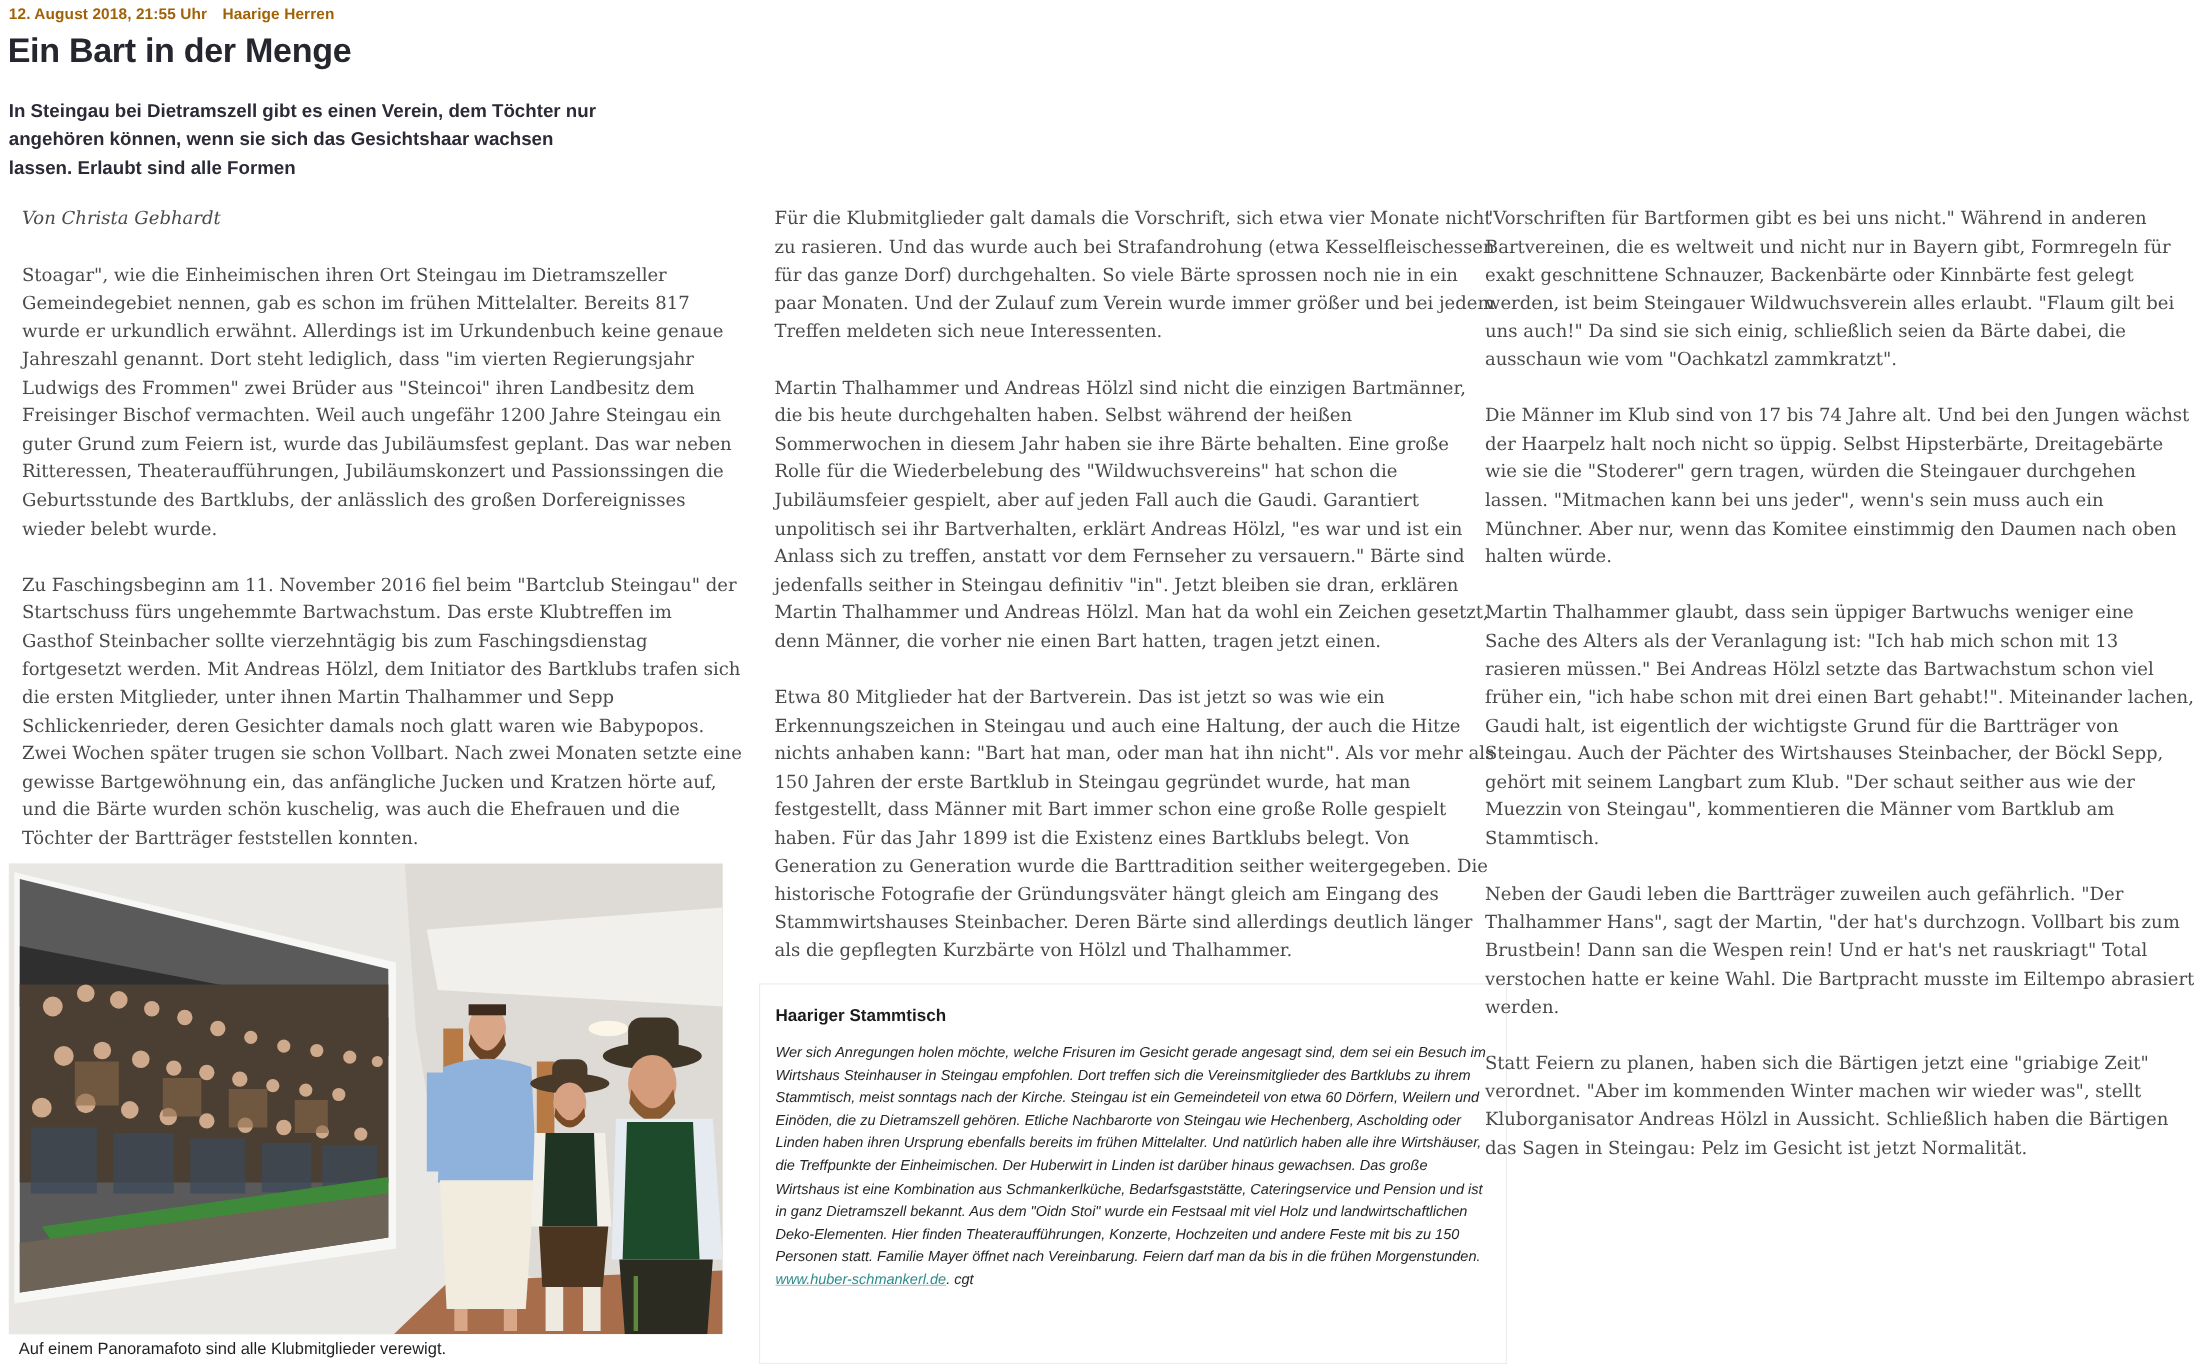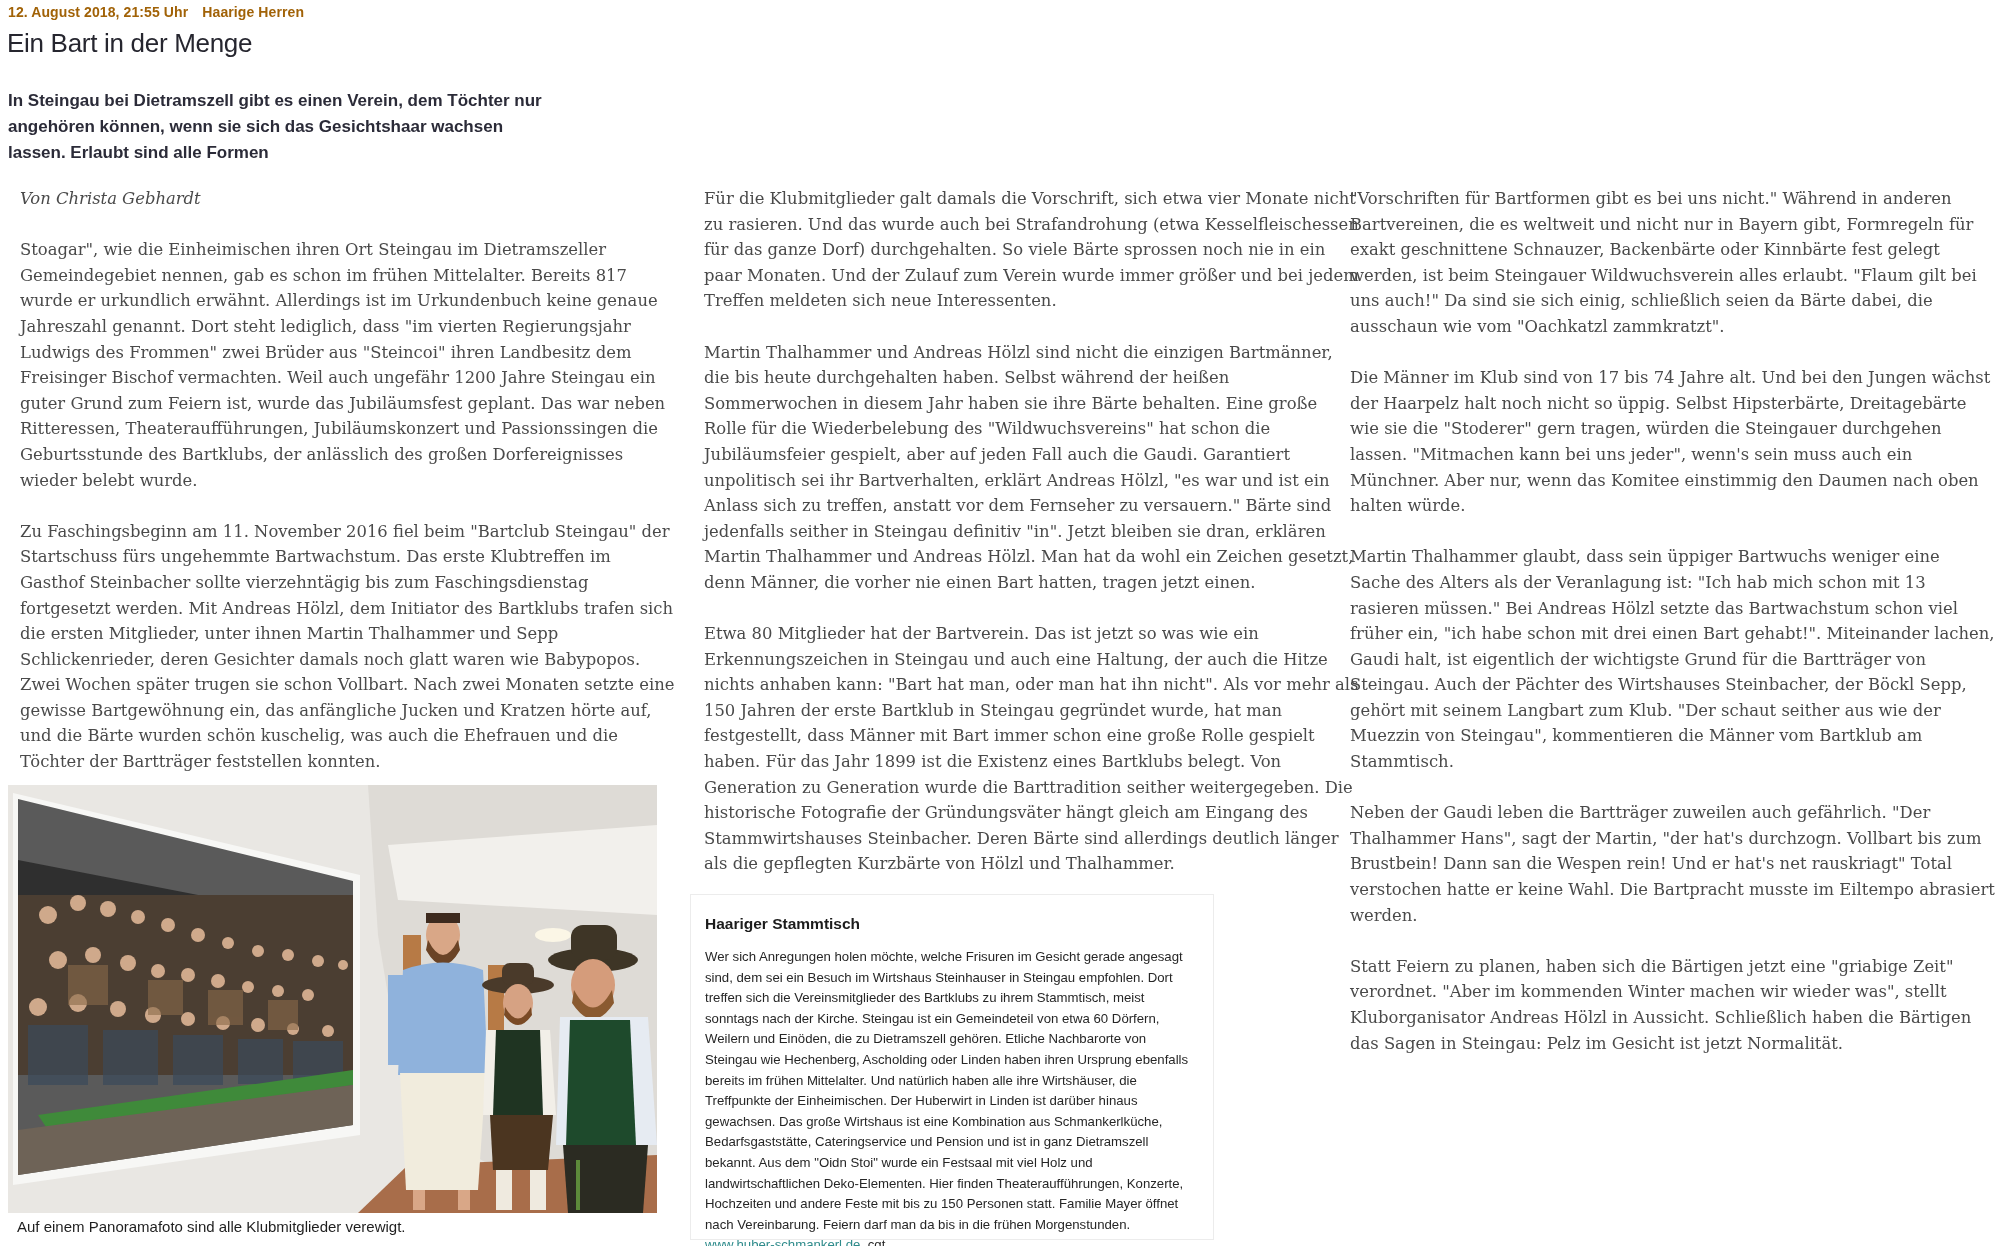--- a/index.html
+++ b/index.html
@@ -2,36 +2,36 @@
 <html><head>
 <meta charset="utf-8">
 <style>
   html, body { margin:0; padding:0; background:#ffffff; }
   body { width:2000px; height:1246px; position:relative; overflow:hidden; color:#3b3b3b; }
   .sans { font-family: "Liberation Sans", "DejaVu Sans", sans-serif; }
   .serif { font-family: "DejaVu Serif", "Liberation Serif", serif; }
 
   .dateline { position:absolute; left:8px; top:4px; font-size:14px; font-weight:bold; color:#a16207; letter-spacing:0.1px; }
   .dateline .kicker { margin-left:14px; }
-  .title { position:absolute; left:7px; top:28px; margin:0; font-size:26px; font-weight:normal; color:#26262f; letter-spacing:-0.3px; }
+  .title { position:absolute; left:7px; top:28px; margin:0; font-size:31px; font-weight:bold; color:#26262f; letter-spacing:-0.3px; }
   .lead { position:absolute; left:8px; top:88px; width:540px; margin:0; font-size:17px; font-weight:bold; line-height:26px; color:#2b2b38; }
 
   .col { position:absolute; top:186px; font-size:16.4px; line-height:25.6px; color:#4a4a4a; }
   .col p { margin:0 0 25.6px 0; }
   .col-left { left:20px; width:655px; }
   .col-mid { left:680px; width:655px;margin-left:24px; }
   .col-right { left:1350px; width:645px; }
   .byline { font-style:italic; margin:0 0 25.6px 0; }
 
   .photo-wrap { position:absolute; left:8px; top:785px; width:649px; height:428px; overflow:hidden; background:#e8e6e2; }
   .caption { position:absolute; left:17px; top:1218px; font-size:15px; color:#1f1f1f; }
 
-  .infobox { position:absolute; left:690px; top:894px; width:524px; height:346px; border:1px solid #ececec; box-sizing:border-box; padding:20px 14px 0 14px; }
+  .infobox { position:absolute; left:690px; top:894px; width:680px; height:346px; border:1px solid #ececec; box-sizing:border-box; padding:20px 14px 0 14px; }
   .infobox h3 { margin:0 0 14px 0; font-size:15.5px; font-weight:bold; color:#1c1c1c; }
-  .infobox .box-text { font-size:13.2px; line-height:20.6px; color:#262626; margin:0; }
+  .infobox .box-text { font-size:13.2px; line-height:20.6px; color:#262626; margin:0;font-style:italic; }
   .infobox a { color:#2e8b8b; text-decoration:underline; text-decoration-color:#9cc9c9; }
 </style>
 </head>
 <body>
 
 <div class="dateline sans">
   <span>12. August 2018, 21:55 Uhr</span><span class="kicker">Haarige Herren</span>
 </div>
 <h1 class="title sans">Ein Bart in der Menge</h1>
 <p class="lead sans">In Steingau bei Dietramszell gibt es einen Verein, dem Töchter nur angehören können, wenn sie sich das Gesichtshaar wachsen lassen. Erlaubt sind alle Formen</p>

